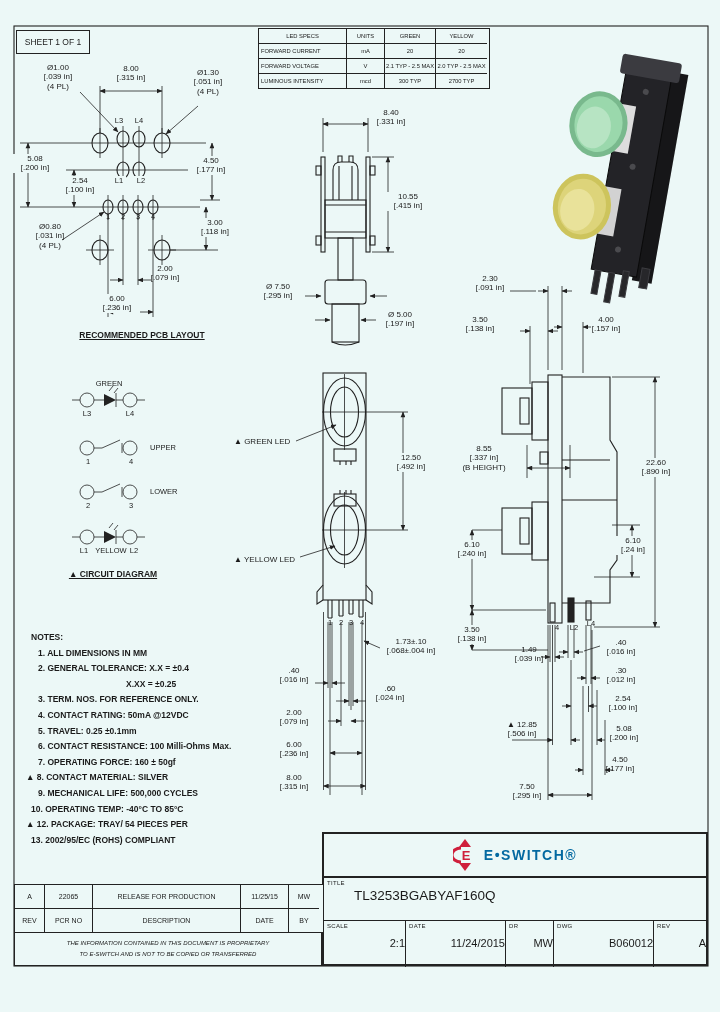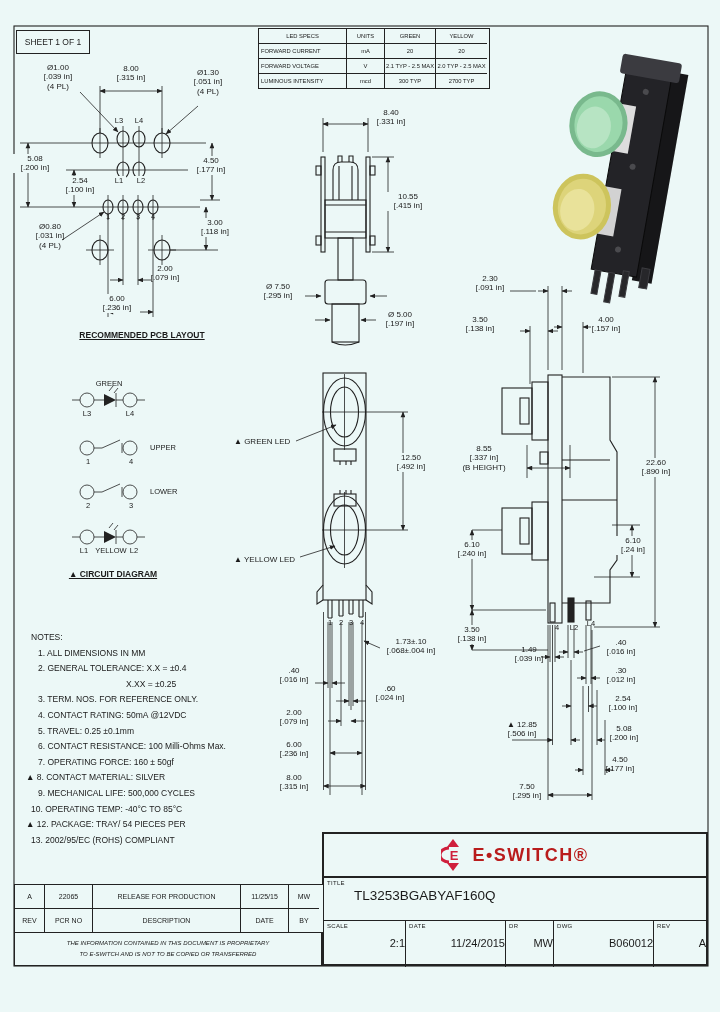--- a/index.html
+++ b/index.html
@@ -17,28 +17,28 @@
             display:flex;align-items:center;justify-content:center;font-size:8.5px;white-space:nowrap;}
   
   .ledtable{position:absolute;left:258px;top:28px;width:230px;border:1.5px solid #222;
             display:grid;grid-template-columns:88px 38px 51px 51px;font-size:5.8px;}
   .ledtable .c{border-right:1px solid #222;border-bottom:1px solid #222;height:14px;
                display:flex;align-items:center;justify-content:center;white-space:nowrap;overflow:hidden;}
   .ledtable .c.left{justify-content:flex-start;padding-left:2px;}
   .ledtable .c:nth-child(4n){border-right:none;}
   .ledtable .c.last{border-bottom:none;}
   
-  .notes{position:absolute;left:26px;top:630px;width:250px;font-size:8.5px;line-height:15.6px;white-space:nowrap;}
+  .notes{position:absolute;left:26px;top:630px;width:250px;font-size:8.5px;line-height:15.6px;white-space:nowrap;font-weight:bold;}
   .notes div{height:15.6px;}
   .pl0{padding-left:0;}.pl5{padding-left:5px;}.pl10{padding-left:12px;}.pl97{padding-left:100px;}
   
   .tblock{position:absolute;left:322px;top:832px;width:386px;height:134px;border:2px solid #222;
           box-sizing:border-box;background:#ecf8f7;}
   .tb-logo{height:42px;border-bottom:2px solid #222;display:flex;align-items:center;justify-content:center;gap:7px;}
-  .tb-brand{font-size:18px;font-weight:bold;letter-spacing:1.5px;color:#b91c1c;}
+  .tb-brand{font-size:14px;font-weight:bold;letter-spacing:1.5px;color:#0369a1;}
   .tb-title{height:42px;border-bottom:1.5px solid #222;position:relative;}
   .tb-label{position:absolute;left:3px;top:2px;font-size:6px;letter-spacing:.3px;}
   .tb-titleval{position:absolute;left:30px;top:10px;font-size:13.5px;}
   .tb-row{display:flex;height:46px;}
   .tb-cell{position:relative;border-right:1.5px solid #222;box-sizing:border-box;}
   .tb-cell:last-child{border-right:none;}
   .tb-val{position:absolute;left:0;right:0;top:16px;text-align:right;font-size:11px;}
   
   .revtable{position:absolute;left:14px;top:884px;width:308px;border:1.5px solid #222;
             display:grid;grid-template-columns:30px 48px 148px 48px 30px;font-size:7px;background:#ecf8f7;}

